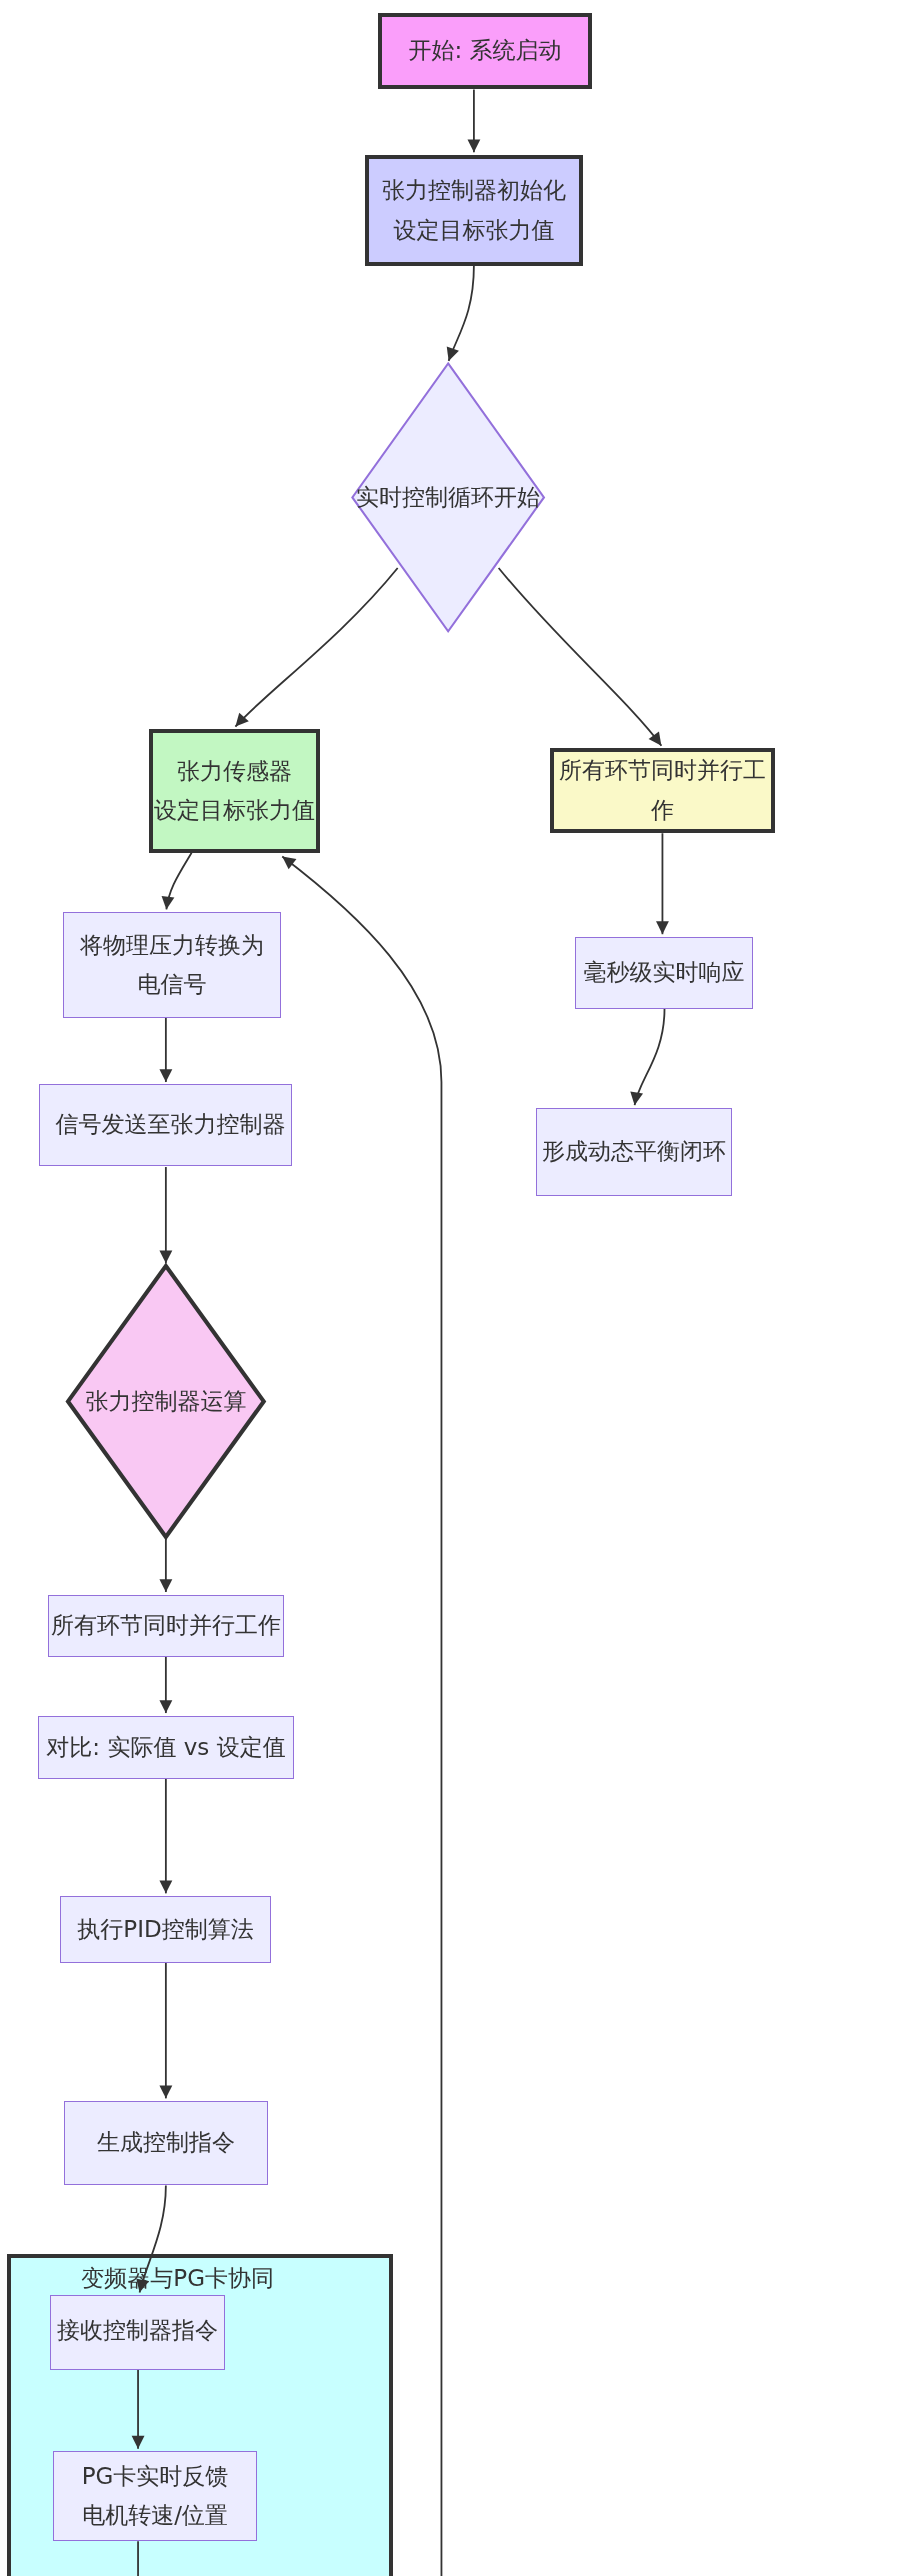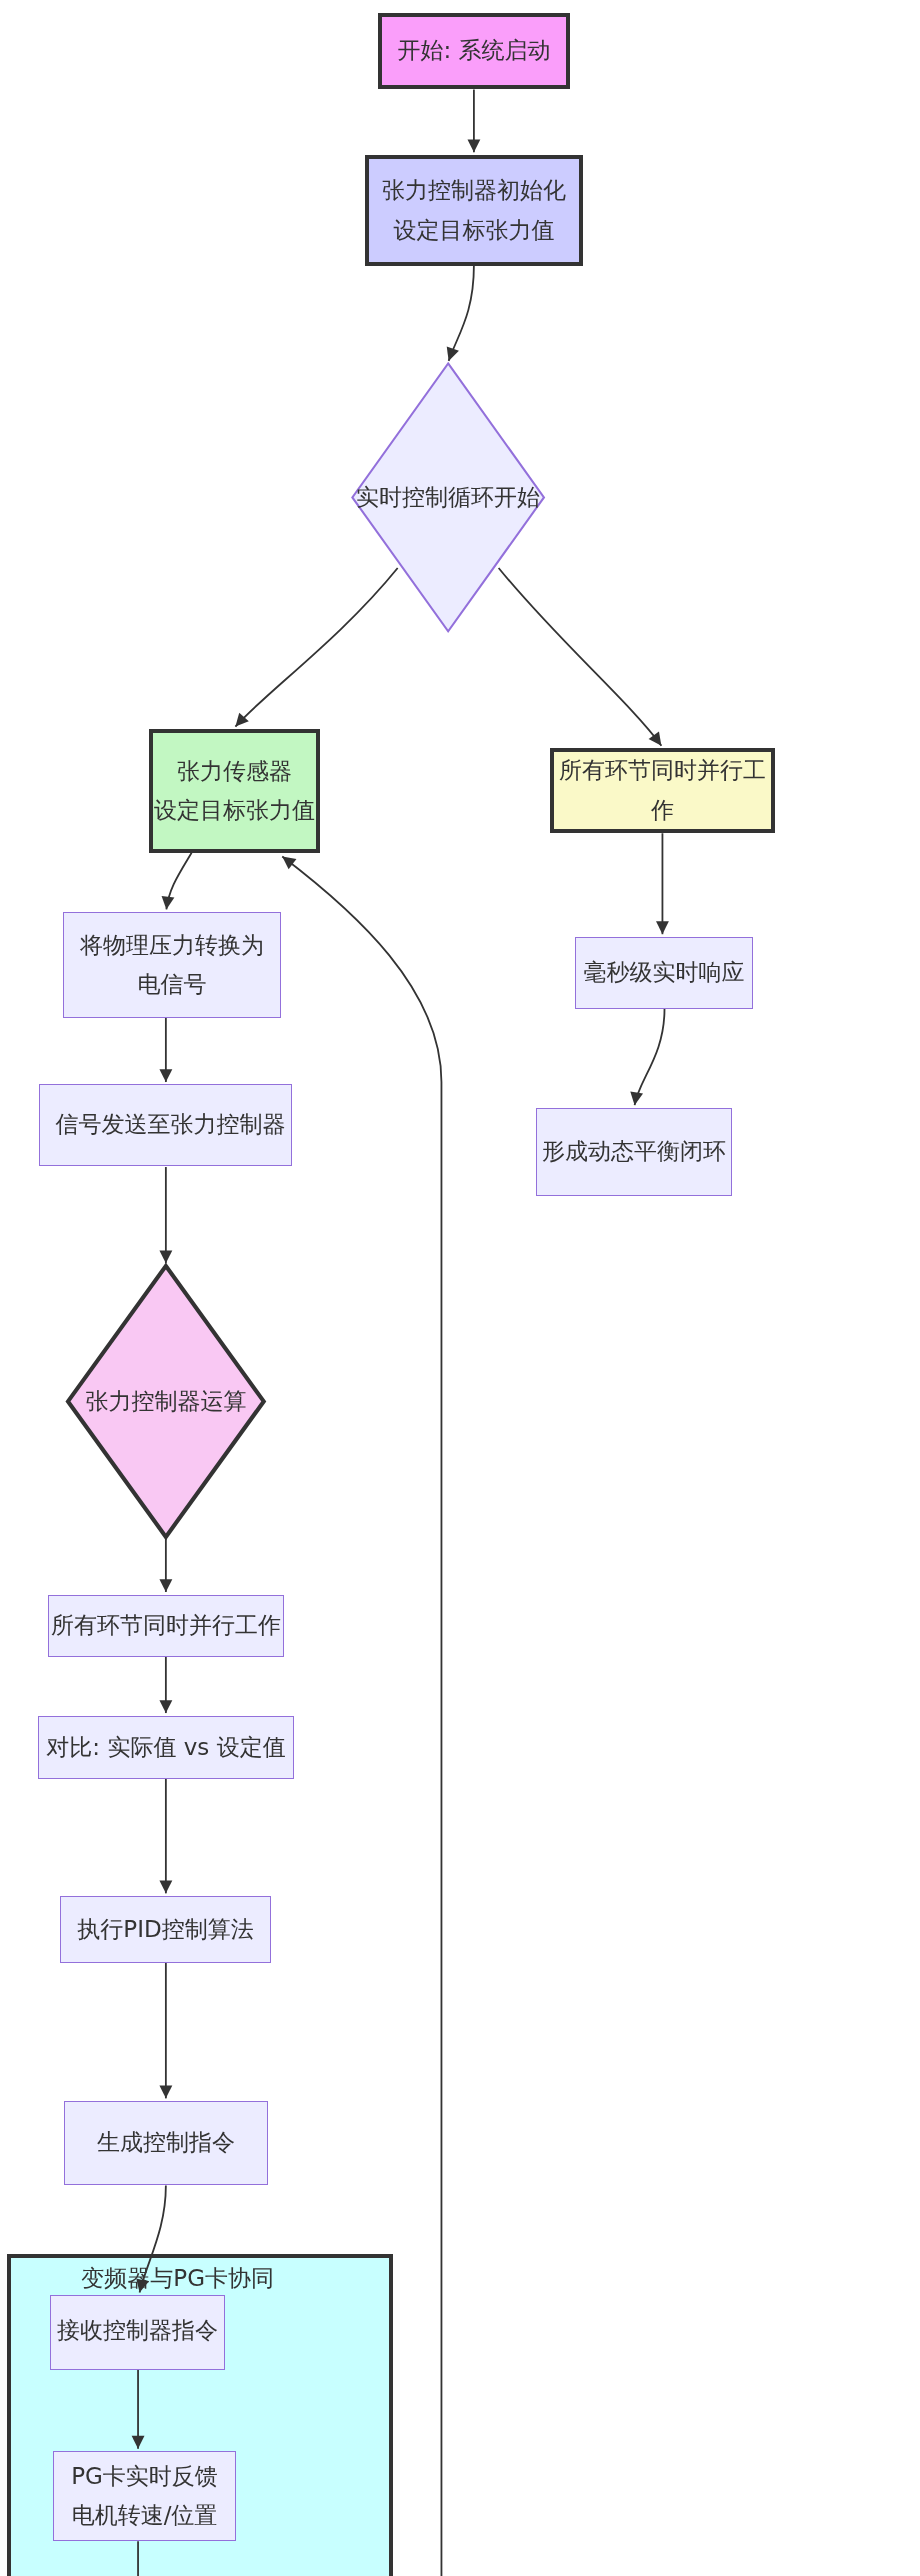--- a/index.html
+++ b/index.html
@@ -72,21 +72,21 @@
       <path d="M1290,1958 C1290,2050 1240,2095 1232,2145" marker-end="url(#arrow)"></path>
     </g>
 
     <polygon points="870,705 1056,965 870,1225 684,965" fill="#ECECFF" stroke="#9370DB" stroke-width="4"></polygon>
     <polygon points="322,2457 512,2720 322,2983 132,2720" fill="#F9C8F3" stroke="#333333" stroke-width="8"></polygon>
   </svg>
 
   <div class="diamond-label" style="left:345px;top:482px;width:206px;height:31px;">实时控制循环开始</div>
   <div class="diamond-label" style="left:63px;top:1386px;width:206px;height:31px;">张力控制器运算</div>
 
-  <div class="node b-dark bg-pink" style="left:378px;top:13px;width:192px;height:76px;">
+  <div class="node b-dark bg-pink" style="left:378px;top:13px;width:214px;height:76px;">
     <span class="ln">开始: 系统启动</span>
   </div>
 
   <div class="node b-dark bg-periwinkle" style="left:365px;top:155px;width:218px;height:111px;justify-content:center;">
     <span class="ln">张力控制器初始化</span>
     <span class="ln">设定目标张力值</span>
   </div>
 
   <div class="node b-dark bg-green" style="left:149px;top:729px;width:171px;height:124px;">
     <span class="ln">张力传感器</span>
@@ -127,19 +127,19 @@
   </div>
 
   <div class="node b-purple bg-lav" style="left:64px;top:2101px;width:204px;height:84px;">
     <span class="ln">生成控制指令</span>
   </div>
 
   <div class="node b-purple bg-lav" style="left:50px;top:2295px;width:175px;height:75px;font-family:Liberation Mono, monospace;">
     <span class="ln">接收控制器指令</span>
   </div>
 
-  <div class="node b-purple bg-lav" style="left:53px;top:2451px;width:183px;height:90px;">
+  <div class="node b-purple bg-lav" style="left:53px;top:2451px;width:204px;height:90px;">
     <span class="ln">PG卡实时反馈</span>
     <span class="ln">电机转速/位置</span>
   </div>
 
 </div>
 
 
 </body></html>

